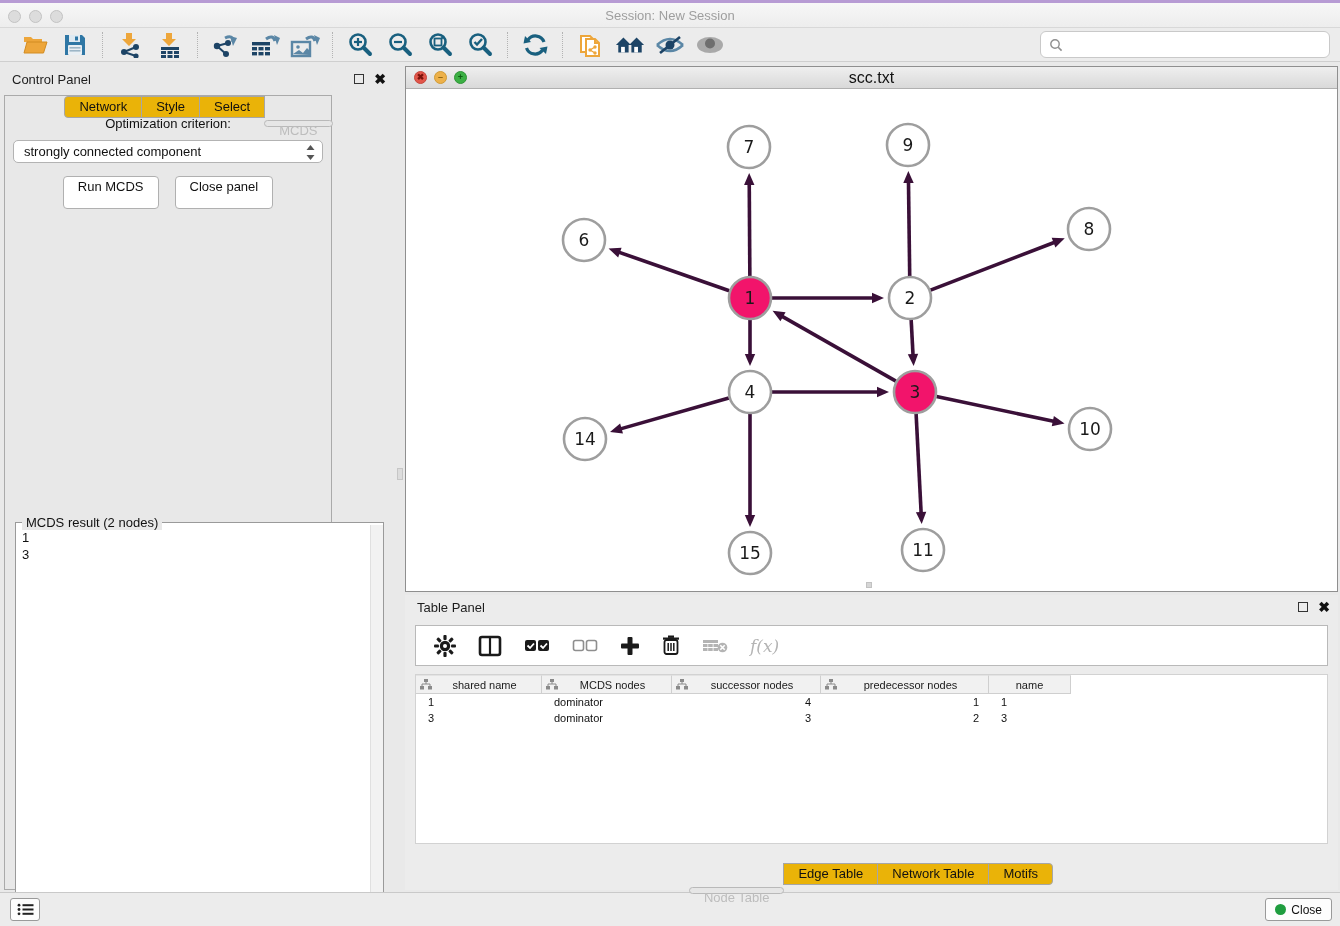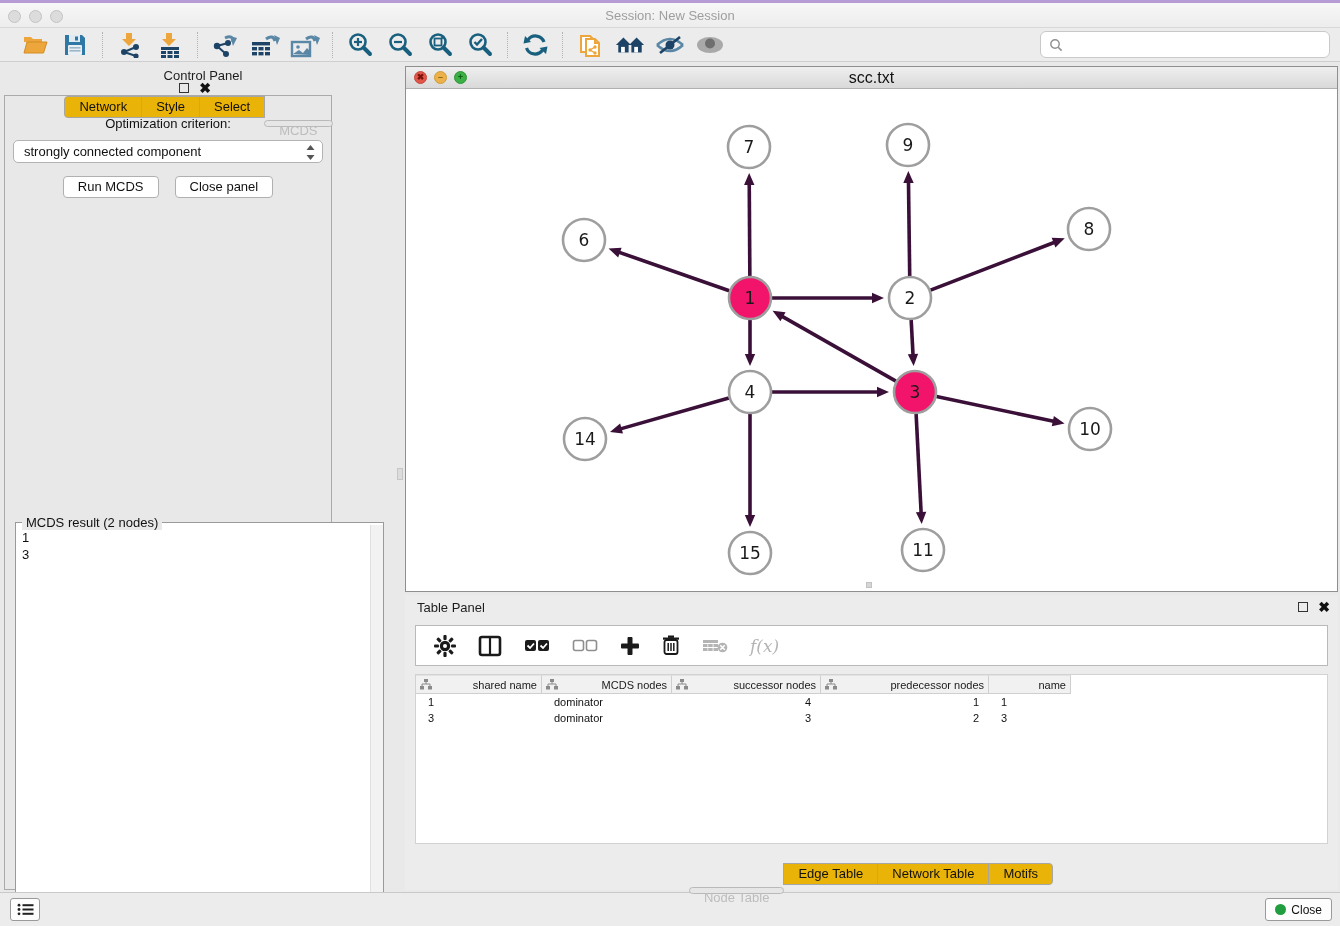--- a/index.html
+++ b/index.html
@@ -18,41 +18,41 @@
   .tb-group { display:flex; align-items:center; gap:10px; padding:0 12px; }
   .tb-sep { width:1px; height:26px; border-left:1px dotted #b3b3b3; }
   .tb-btn { width:30px; height:28px; display:flex; align-items:center; justify-content:center; cursor:pointer; }
   .tb-btn svg { display:block; }
   .search-wrap { position:absolute; right:10px; top:3px; width:290px; height:27px; background:#fff;
     border:1px solid #c9c9c9; border-radius:6px; display:flex; align-items:center; padding-left:8px; }
   .search-wrap input { border:none; outline:none; flex:1; font-size:13px; font-family:"Liberation Sans",sans-serif; background:transparent; }
 
   
   .control-panel { position:absolute; left:4px; top:68px; width:390px; height:822px; }
-  .cp-header { height:22px; display:flex; align-items:center; font-size:13px; color:#1d1d1d;flex-direction:column; }
+  .cp-header { height:22px; display:flex; align-items:center; font-size:13px; color:#1d1d1d; }
   .cp-header .cp-title { padding-left:8px; flex:1; }
   .panel-btns { display:flex; align-items:center; gap:10px; padding-right:8px; }
   .float-btn { width:10px; height:10px; border:1.5px solid #333; display:inline-block; cursor:pointer; }
   .close-btn { font-size:14px; font-weight:bold; color:#111; cursor:pointer; line-height:10px; }
 
   .tabs-row { position:relative; height:22px; display:flex; justify-content:center; margin-top:6px; z-index:2; }
   .tab { font-size:13px; color:#111; background:#eab308; border:1px solid #a6a6a6; padding:2px 14px 3px;
     margin-left:-1px; cursor:pointer; line-height:15px; }
   .tab:first-child { border-radius:4px 0 0 4px; }
   .tab:last-child { border-radius:0 4px 4px 0; }
   .tab.active { background:#e6e6e6; color:#bdbdbd; border-color:#b9b9b9; border-radius:4px;margin-top:24px; }
 
   .cp-body { position:absolute; left:0; top:27px; width:328px; height:795px; background:#e8e8e8; border:1px solid #aaa; }
   .opt-label { text-align:center; font-size:13px; color:#111; margin-top:20px; }
   .select-box { position:relative; margin:9px auto 0; width:310px; height:23px; background:#fff; border:1px solid #b3b3b3;
     border-radius:5px; font-size:13px; color:#111; display:flex; align-items:center; padding:0 24px 0 10px; cursor:pointer; }
   .select-box .stepper { position:absolute; right:7px; top:4px; width:9px; height:15px; }
   .btn-row { display:flex; justify-content:center; gap:16px; margin-top:13px; }
   .mac-btn { background:#fff; border:1px solid #b0b0b0; border-radius:4px; font-size:13px; color:#111;
-    padding:2px 14px 3px; cursor:pointer; font-family:"Liberation Sans",sans-serif; }
+    padding:2px 14px 14px; cursor:pointer; font-family:"Liberation Sans",sans-serif; }
 
   .result-box { position:absolute; left:10px; top:426px; width:369px; height:378px; border:1px solid #9a9a9a; background:#fff; }
   .result-legend { position:absolute; left:6px; top:-8px; background:#e8e8e8; padding:0 4px; font-size:13px; color:#111; }
   .result-lines { position:absolute; left:0; top:2px; right:14px; bottom:0; padding:4px 6px; font-size:13px; color:#111; line-height:17px; overflow:hidden; }
   .result-scroll { position:absolute; right:0; top:2px; width:13px; bottom:0; background:#f2f2f2; border-left:1px solid #e0e0e0; }
 
   
   .graph-window { position:absolute; left:405px; top:66px; width:933px; height:526px; background:#fff; border:1px solid #8f8f8f; }
   .gw-titlebar { position:relative; height:22px; background:linear-gradient(#efefef,#d9d9d9); border-bottom:1px solid #b0b0b0; }
   .gw-titlebar .title { text-align:center; font-size:16px; color:#111; line-height:21px; }
@@ -71,21 +71,21 @@
   .tp-header { height:24px; display:flex; align-items:center; font-size:13px; color:#1d1d1d; }
   .tp-header .tp-title { padding-left:12px; flex:1; }
   .tp-toolbar { position:absolute; left:10px; top:30px; width:913px; height:41px; background:#fff; border:1px solid #b9b9b9;
     display:flex; align-items:center; gap:22px; padding-left:18px; }
   .tp-toolbar .tp-btn { cursor:pointer; display:flex; align-items:center; }
   .fx-label { font-family:"DejaVu Serif", serif; font-style:italic; font-size:17px; color:#b4b4b4; }
   .table-area { position:absolute; left:10px; top:79px; width:913px; height:170px; background:#fff; border:1px solid #d2d2d2; overflow:hidden; }
   .thead { display:flex; height:19px; }
   .th { background:#f1f1f1; border-right:1px solid #cfcfcf; border-bottom:1px solid #cfcfcf; border-top:1px solid #e3e3e3;
     display:flex; align-items:center; font-size:11px; color:#1a1a1a; padding:0 4px; cursor:pointer; }
-  .th .th-label { flex:1; text-align:right; }
+  .th .th-label { flex:1; text-align:center; }
   .trow { display:flex; height:16px; align-items:center; font-size:11px; color:#111; cursor:default; }
   .tcell { overflow:hidden; white-space:nowrap; }
   .tp-tabs { position:absolute; left:0; right:0; top:268px; display:flex; justify-content:center; }
 
   
   .statusbar { position:absolute; left:0; top:892px; width:1340px; height:34px; background:#ececec; border-top:1px solid #c9c9c9; }
   .list-btn { position:absolute; left:10px; top:5px; width:30px; height:23px; background:#fdfdfd; border:1px solid #9a9a9a;
     border-radius:3px; display:flex; align-items:center; justify-content:center; cursor:pointer; }
   .memory-btn { position:absolute; right:8px; top:5px; height:23px; background:#fdfdfd; border:1px solid #9a9a9a;
     border-radius:3px; display:flex; align-items:center; gap:5px; padding:0 9px; cursor:pointer; font-size:12px; color:#111; }

